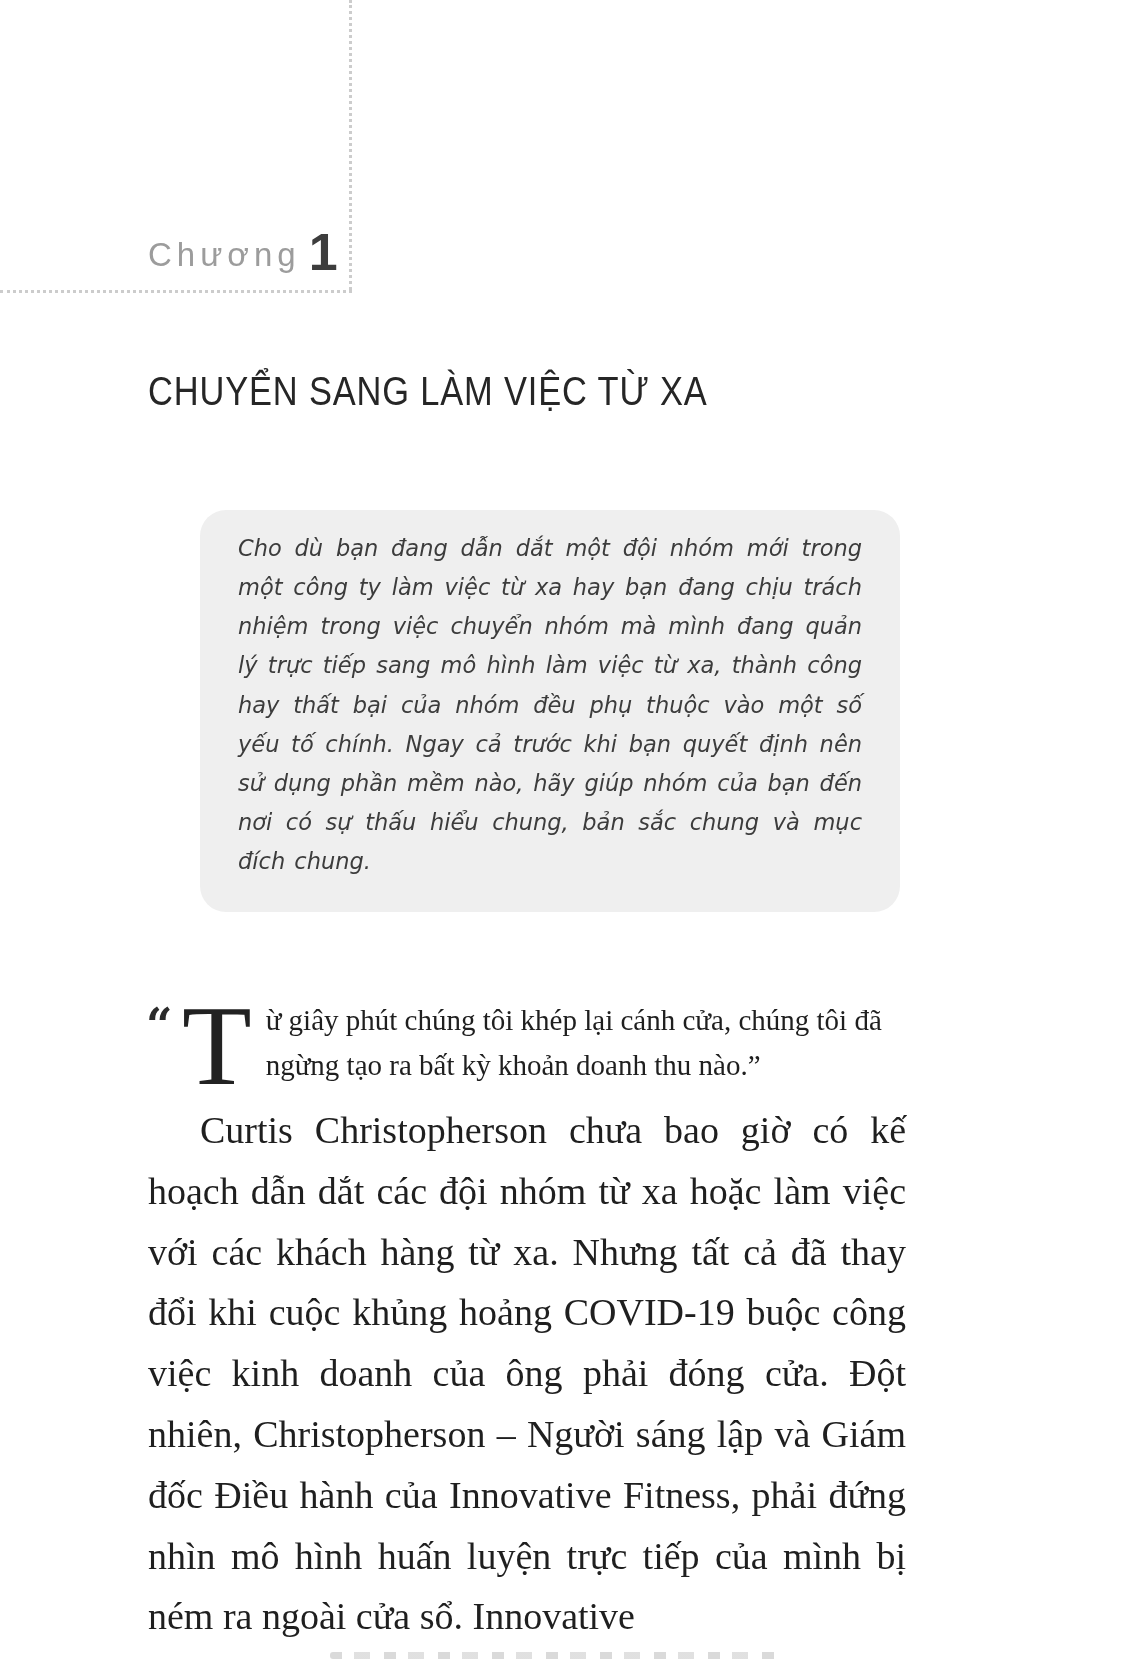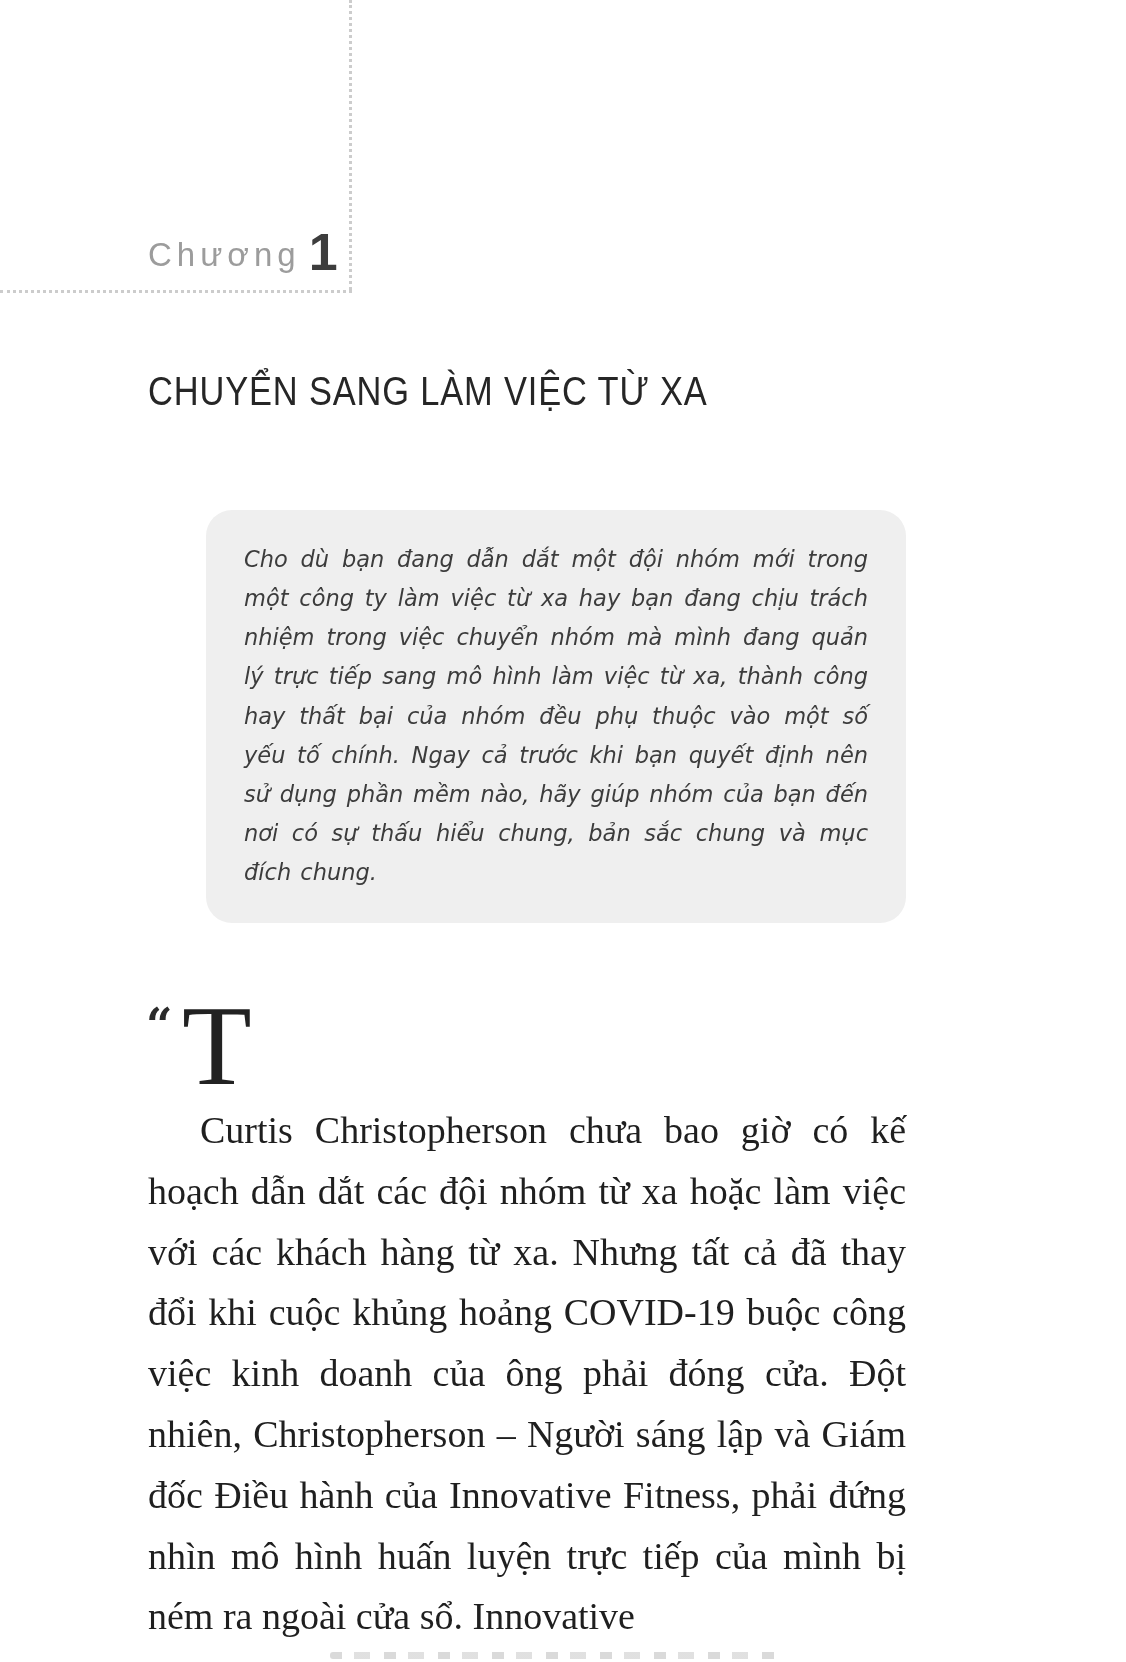--- a/index.html
+++ b/index.html
@@ -68,27 +68,27 @@
     letter-spacing: 1px;
     color: #262626;
     transform: scaleX(0.84);
     transform-origin: left center;
     white-space: nowrap;
   }
 
   
   .summary {
     position: absolute;
-    left: 206px;
+    left: 200px;
     top: 510px;
     width: 700px;
     box-sizing: border-box;
     background: #efefef;
     border-radius: 26px;
-    padding: 30px 38px 31px 38px;
+    padding: 19px 38px 31px 38px;
   }
   .summary-text {
     margin: 0;
     font-family: "DejaVu Sans", sans-serif;
     font-style: italic;
     font-size: 22.5px;
     line-height: 1.74;
     color: #3c3c3c;
     text-align: justify;
     word-spacing: 2px;
@@ -164,19 +164,20 @@
 
   <h1 class="title">CHUYỂN SANG LÀM VIỆC TỪ XA</h1>
 
   <div class="summary">
     <p class="summary-text">Cho dù bạn đang dẫn dắt một đội nhóm mới trong một công ty làm việc từ xa hay bạn đang chịu trách nhiệm trong việc chuyển nhóm mà mình đang quản lý trực tiếp sang mô hình làm việc từ xa, thành công hay thất bại của nhóm đều phụ thuộc vào một số yếu tố chính. Ngay cả trước khi bạn quyết định nên sử dụng phần mềm nào, hãy giúp nhóm của bạn đến nơi có sự thấu hiểu chung, bản sắc chung và mục đích chung.</p>
   </div>
 
   <div class="quote">
     <span class="open-quote">“</span>
     <span class="dropcap">T</span>
+    <span class="quote-text">ừ giây phút chúng tôi khép lại cánh cửa, chúng tôi đã ngừng tạo ra bất kỳ khoản doanh thu nào.”</span>
   </div>
 
   <p class="body-para">Curtis Christopherson chưa bao giờ có kế hoạch dẫn dắt các đội nhóm từ xa hoặc làm việc với các khách hàng từ xa. Nhưng tất cả đã thay đổi khi cuộc khủng hoảng COVID-19 buộc công việc kinh doanh của ông phải đóng cửa. Đột nhiên, Christopherson – Người sáng lập và Giám đốc Điều hành của Innovative Fitness, phải đứng nhìn mô hình huấn luyện trực tiếp của mình bị ném ra ngoài cửa sổ. Innovative</p>
 
   <div class="cutoff"></div>
 
 </div>
 
 </body></html>

